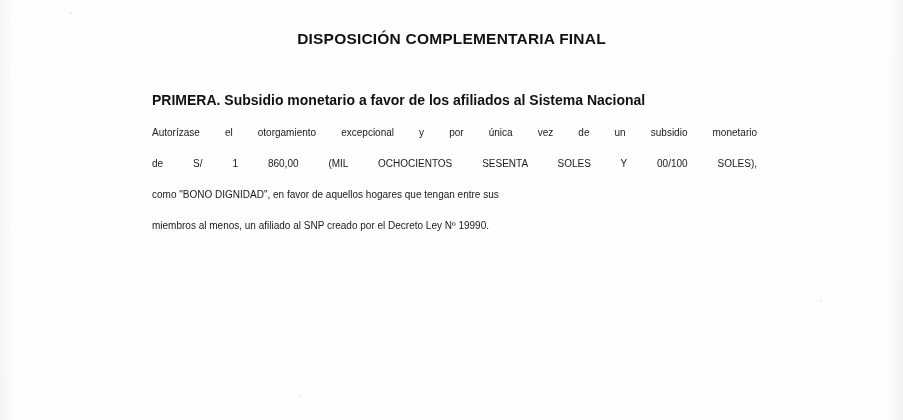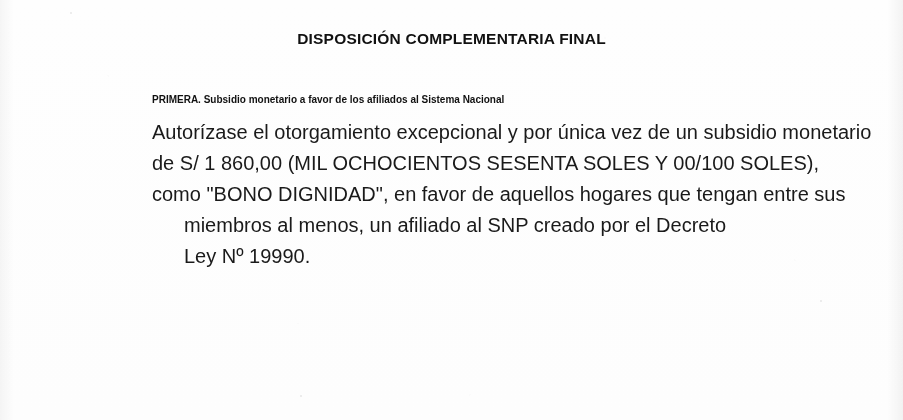--- a/index.html
+++ b/index.html
@@ -43,40 +43,39 @@
   }
 
   .body-block {
     position: absolute;
     top: 85px;
     left: 152px;
     width: 605px;
   }
 
   .para-bold {
-    font-size: 10px;
+    font-size: 14px;
     font-weight: bold;
     line-height: 30px;
     color: #111111;
     text-align: left;
     margin: 0 0 2px 0;
   }
 
   .para-body {
-    font-size: 20px;
+    font-size: 10px;
     line-height: 31px;
     color: #1a1a1a;
     text-align: justify;
     text-justify: inter-word;
     margin: 0;
   }
   .para-body .lastline {
     display: block;
     text-align: left;
-    margin-left: 32px;
   }
   .nbr { white-space: nowrap; }
 
   
   .edge-left {
     position: absolute;
     top: 0; left: 0; width: 14px; height: 420px;
     background: linear-gradient(90deg, rgba(0,0,0,0.035), rgba(0,0,0,0));
     pointer-events: none;
   }

